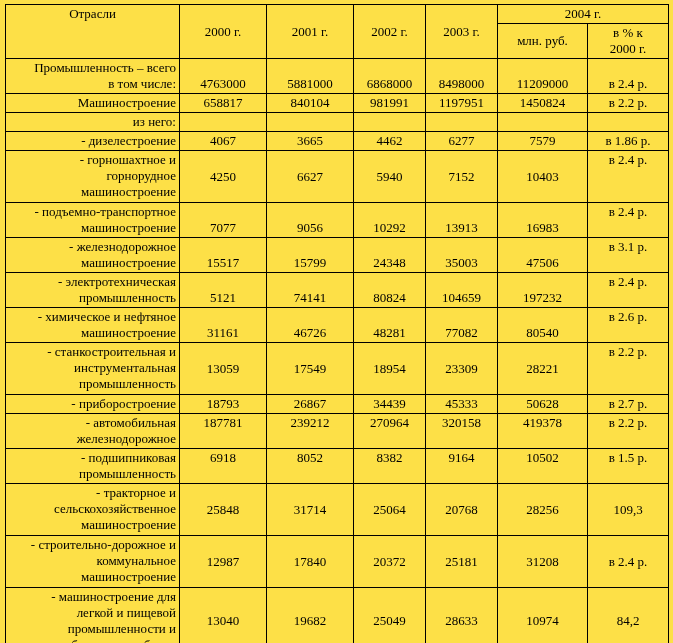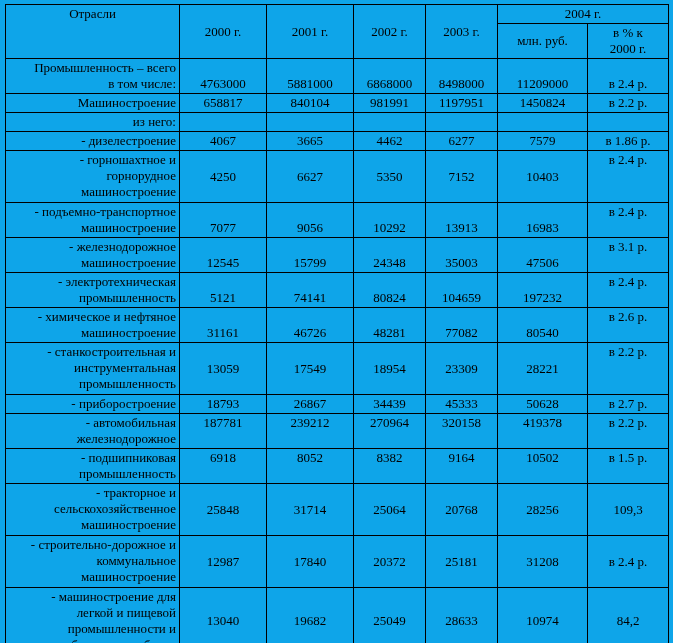--- a/index.html
+++ b/index.html
@@ -1,18 +1,18 @@
 <!DOCTYPE html>
 <html><head>
 <meta charset="utf-8">
 <style>
   html, body { margin: 0; padding: 0; }
   .page {
     width: 673px; height: 643px;
-    background: #0ea5e9;
+    background: #fde047;
     position: relative;
     font-family: "Liberation Serif", serif;
     color: #000000;
   }
   table.data {
     position: absolute; left: 5px; top: 4px;
     border-collapse: collapse;
     table-layout: fixed;
     font-family: "Liberation Serif", serif;
     font-size: 13px;
@@ -118,39 +118,39 @@
         <td class="num">6277</td>
         <td class="num">7579</td>
         <td class="pct">в 1.86 р.</td>
       </tr>
       <tr class="h52 vm pt">
         <td class="lab">- горношахтное и
 горнорудное
 машиностроение</td>
         <td class="num">4250</td>
         <td class="num">6627</td>
-        <td class="num">5350</td>
+        <td class="num">5940</td>
         <td class="num">7152</td>
         <td class="num">10403</td>
         <td class="pct">в 2.4 р.</td>
       </tr>
       <tr class="h35 vb pt">
         <td class="lab">- подъемно-транспортное
 машиностроение</td>
         <td class="num">7077</td>
         <td class="num">9056</td>
         <td class="num">10292</td>
         <td class="num">13913</td>
         <td class="num">16983</td>
         <td class="pct">в 2.4 р.</td>
       </tr>
       <tr class="h35 vb pt">
         <td class="lab">- железнодорожное
 машиностроение</td>
-        <td class="num">12545</td>
+        <td class="num">15517</td>
         <td class="num">15799</td>
         <td class="num">24348</td>
         <td class="num">35003</td>
         <td class="num">47506</td>
         <td class="pct">в 3.1 р.</td>
       </tr>
       <tr class="h35 vb pt">
         <td class="lab">- электротехническая
 промышленность</td>
         <td class="num">5121</td>

